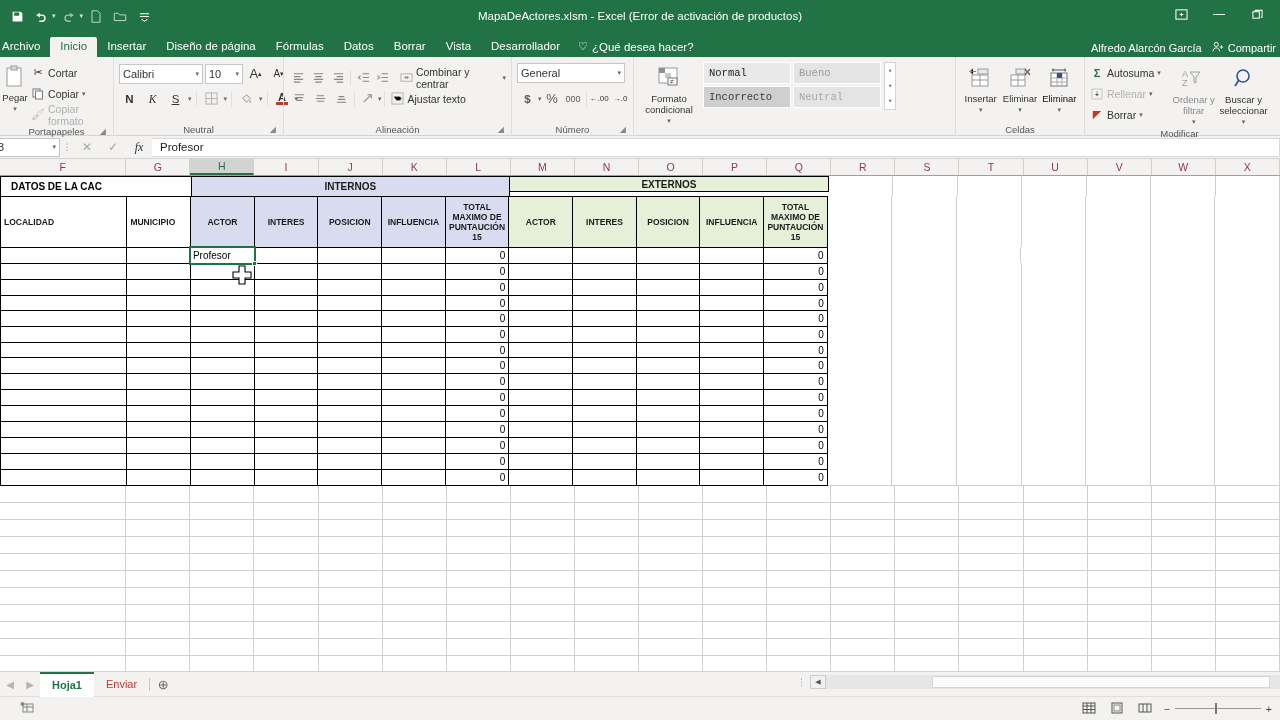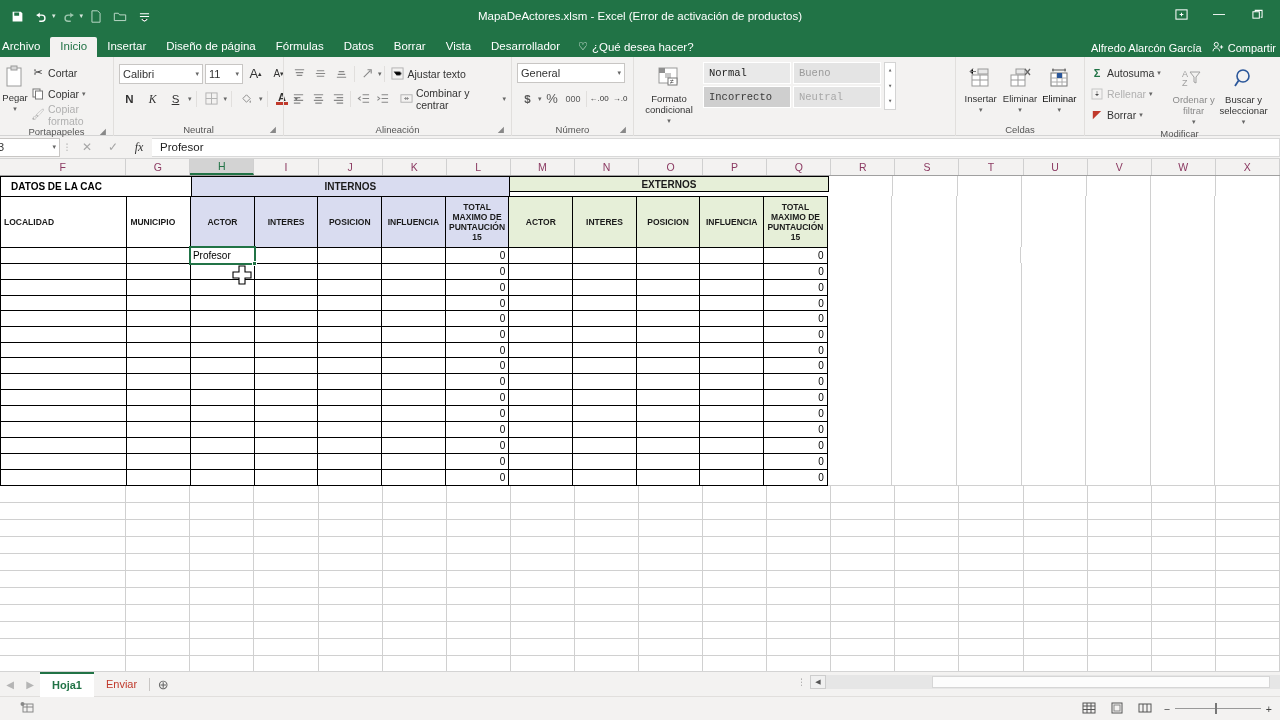--- a/index.html
+++ b/index.html
@@ -291,21 +291,21 @@
   </div>
 
   <div class="rgroup" style="width:170px">
     <div class="rgroup-body" style="flex-direction:column;padding-top:3px">
       <div class="fontbox">
         <div class="combo" style="width:84px">
           <span class="cv">Calibri</span>
           <span class="caret">▾</span>
         </div>
         <div class="combo" style="width:38px">
-          <span class="cv">11</span>
+          <span class="cv">10</span>
           <span class="caret">▾</span>
         </div>
         <div class="fbtn" style="font-size:13px">A<span style="font-size:7px;vertical-align:super">▴</span></div>
         <div class="fbtn" style="font-size:10px">A<span style="font-size:7px;vertical-align:super">▾</span></div>
       </div>
       <div class="fontbox" style="margin-top:4px">
         <div class="fbtn bold">N</div>
         <div class="fbtn ital">K</div>
         <div class="fbtn und">S</div>
         <span class="caret">▾</span>
@@ -334,54 +334,20 @@
       </div>
     </div>
     <div class="rgroup-label">
       <span>Neutral</span>
       <span class="dlg-launcher">◢</span>
     </div>
   </div>
 
   <div class="rgroup" style="width:228px">
     <div class="rgroup-body" style="flex-direction:column;padding-top:3px">
-      <div style="display:flex;align-items:center">
-        <div class="fbtn">
-            <svg width="13" height="13" viewBox="0 0 14 14">
-              <path stroke="#888" stroke-width="1.2" d="M2 3h10M3 6h8M4 9h6"></path>
-            </svg>
-          </div>
-        <div class="fbtn">
-            <svg width="13" height="13" viewBox="0 0 14 14">
-              <path stroke="#888" stroke-width="1.2" d="M3 4h8M2 7h10M3 10h8"></path>
-            </svg>
-          </div>
-        <div class="fbtn">
-            <svg width="13" height="13" viewBox="0 0 14 14">
-              <path stroke="#888" stroke-width="1.2" d="M4 5h6M3 8h8M2 11h10"></path>
-            </svg>
-          </div>
-        <div class="vsep"></div>
-        <div class="fbtn">
-            <svg width="13" height="13" viewBox="0 0 14 14">
-              <path stroke="#888" stroke-width="1.2" fill="none" d="M3 11 10 4M7 3h4v4"></path>
-            </svg>
-          </div>
-        <span class="caret">▾</span>
-        <div class="vsep"></div>
-        <div class="smallrow" style="margin-left:4px">
-          <span class="icosm">
-            <svg width="13" height="13" viewBox="0 0 14 14">
-                <rect x="1" y="1" width="12" height="12" fill="none" stroke="#b0b0b0"></rect>
-                <path stroke="#888" d="M3 5h6a2 2 0 0 1 0 4H6"></path>
-              </svg>
-          </span>
-          <span>Ajustar texto</span>
-        </div>
-      </div>
       <div style="display:flex;align-items:center;margin-top:4px">
         <div class="fbtn">
             <svg width="13" height="13" viewBox="0 0 14 14">
               <path stroke="#888" stroke-width="1.2" d="M2 3h10M2 6h7M2 9h10M2 12h7"></path>
             </svg>
           </div>
         <div class="fbtn">
             <svg width="13" height="13" viewBox="0 0 14 14">
               <path stroke="#888" stroke-width="1.2" d="M2 3h10M3.5 6h7M2 9h10M3.5 12h7"></path>
             </svg>
@@ -404,20 +370,54 @@
           </div>
         <div class="smallrow" style="margin-left:7px">
           <span class="icosm">
             <svg width="13" height="13" viewBox="0 0 14 14">
                 <rect x="1" y="3" width="12" height="8" fill="none" stroke="#b0b0b0"></rect>
                 <path stroke="#888" d="M5 7h4M5 7 6.5 5.5M5 7l1.5 1.5M9 7 7.5 5.5M9 7l-1.5 1.5"></path>
               </svg>
           </span>
           <span>Combinar y centrar</span>
           <span class="caret">▾</span>
+        </div>
+      </div>
+      <div style="display:flex;align-items:center">
+        <div class="fbtn">
+            <svg width="13" height="13" viewBox="0 0 14 14">
+              <path stroke="#888" stroke-width="1.2" d="M2 3h10M3 6h8M4 9h6"></path>
+            </svg>
+          </div>
+        <div class="fbtn">
+            <svg width="13" height="13" viewBox="0 0 14 14">
+              <path stroke="#888" stroke-width="1.2" d="M3 4h8M2 7h10M3 10h8"></path>
+            </svg>
+          </div>
+        <div class="fbtn">
+            <svg width="13" height="13" viewBox="0 0 14 14">
+              <path stroke="#888" stroke-width="1.2" d="M4 5h6M3 8h8M2 11h10"></path>
+            </svg>
+          </div>
+        <div class="vsep"></div>
+        <div class="fbtn">
+            <svg width="13" height="13" viewBox="0 0 14 14">
+              <path stroke="#888" stroke-width="1.2" fill="none" d="M3 11 10 4M7 3h4v4"></path>
+            </svg>
+          </div>
+        <span class="caret">▾</span>
+        <div class="vsep"></div>
+        <div class="smallrow" style="margin-left:4px">
+          <span class="icosm">
+            <svg width="13" height="13" viewBox="0 0 14 14">
+                <rect x="1" y="1" width="12" height="12" fill="none" stroke="#b0b0b0"></rect>
+                <path stroke="#888" d="M3 5h6a2 2 0 0 1 0 4H6"></path>
+              </svg>
+          </span>
+          <span>Ajustar texto</span>
         </div>
       </div>
     </div>
     <div class="rgroup-label">
       <span>Alineación</span>
       <span class="dlg-launcher">◢</span>
     </div>
   </div>
 
   <div class="rgroup" style="width:122px">

